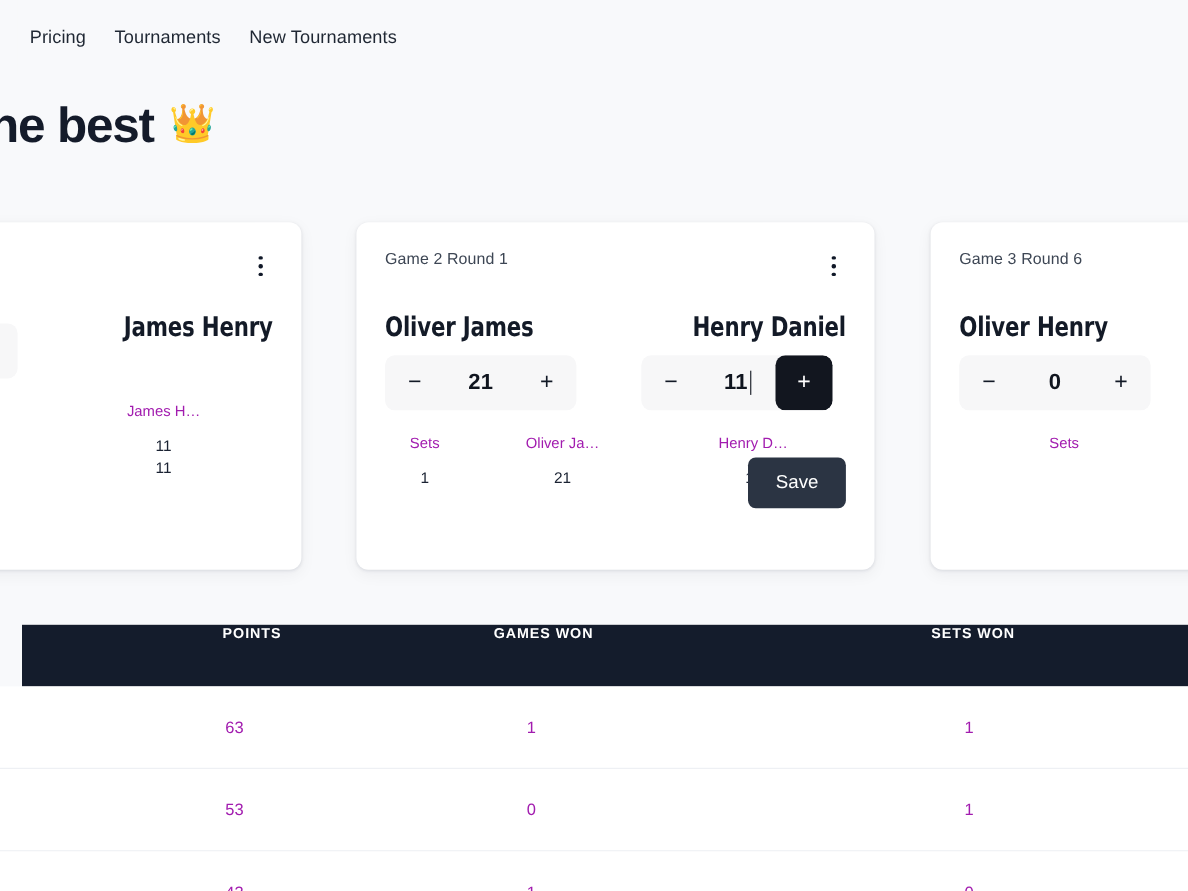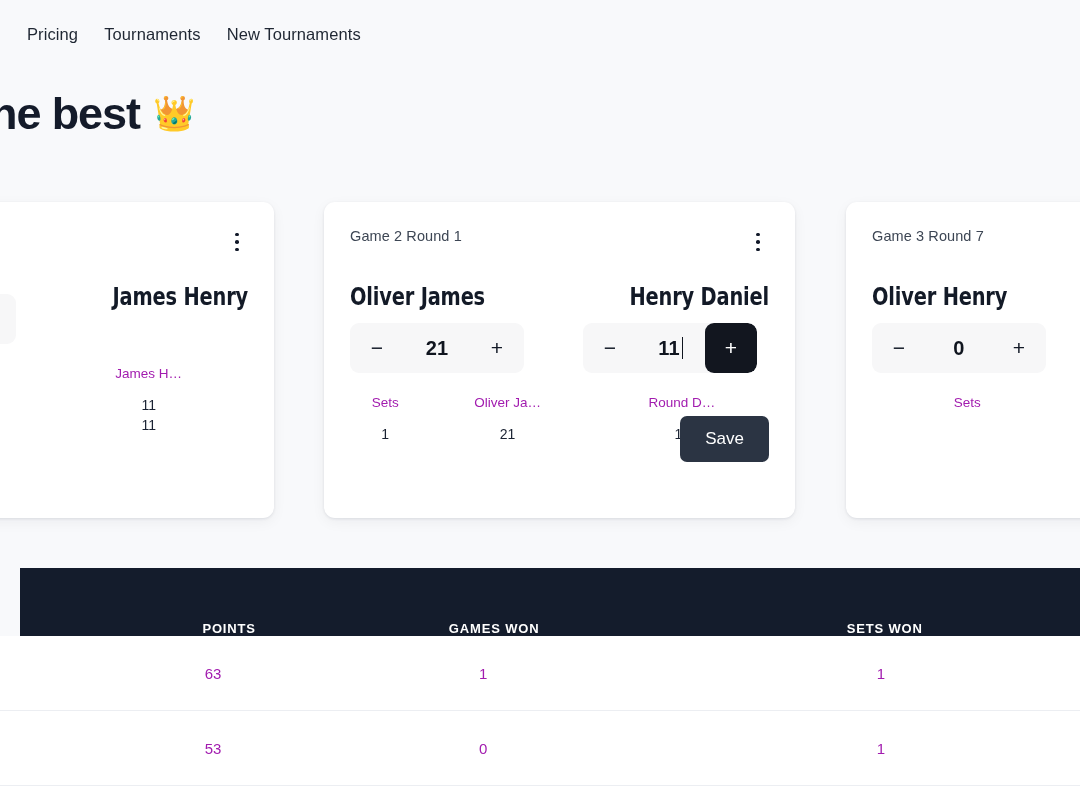--- a/index.html
+++ b/index.html
@@ -233,23 +233,23 @@
 
   
   .board {
     position: absolute;
     top: 568px;
     left: 0;
     width: 1080px;
   }
   .board-head {
     background: #141c2c;
-    height: 68px;
-    display: flex;
-    align-items: flex-end;
+    height: 56px;
+    display: flex;
+    align-items: flex-start;
     margin-left: 20px;
   }
   .board-head .cell {
     color: #ffffff;
     font-size: 13px;
     font-weight: bold;
     letter-spacing: .85px;
     text-align: center;
     white-space: nowrap;
   }
@@ -357,40 +357,40 @@
           <button class="step-btn active">+</button>
         </div>
       </div>
     </div>
 
     <table class="sets-table">
       <thead>
         <tr>
           <th>Sets</th>
           <th>Oliver Ja…</th>
-          <th>Round D…</th>
+          <th>Henry D…</th>
         </tr>
       </thead>
       <tbody>
         <tr>
           <td>1</td>
           <td>21</td>
           <td>11</td>
         </tr>
       </tbody>
     </table>
 
     <div class="save-row">
       <button class="save-btn">Save</button>
     </div>
   </div>
 
   <div class="card card-3">
     <div class="card-head">
-      <span class="card-label">Game 3 Round 7</span>
+      <span class="card-label">Game 3 Round 6</span>
 
     </div>
 
     <div class="players">
       <div class="player-col">
         <div class="player-name">Oliver Henry</div>
         <div class="stepper narrow">
           <button class="step-btn">−</button>
           <span class="step-val">0</span>
           <button class="step-btn">+</button>

